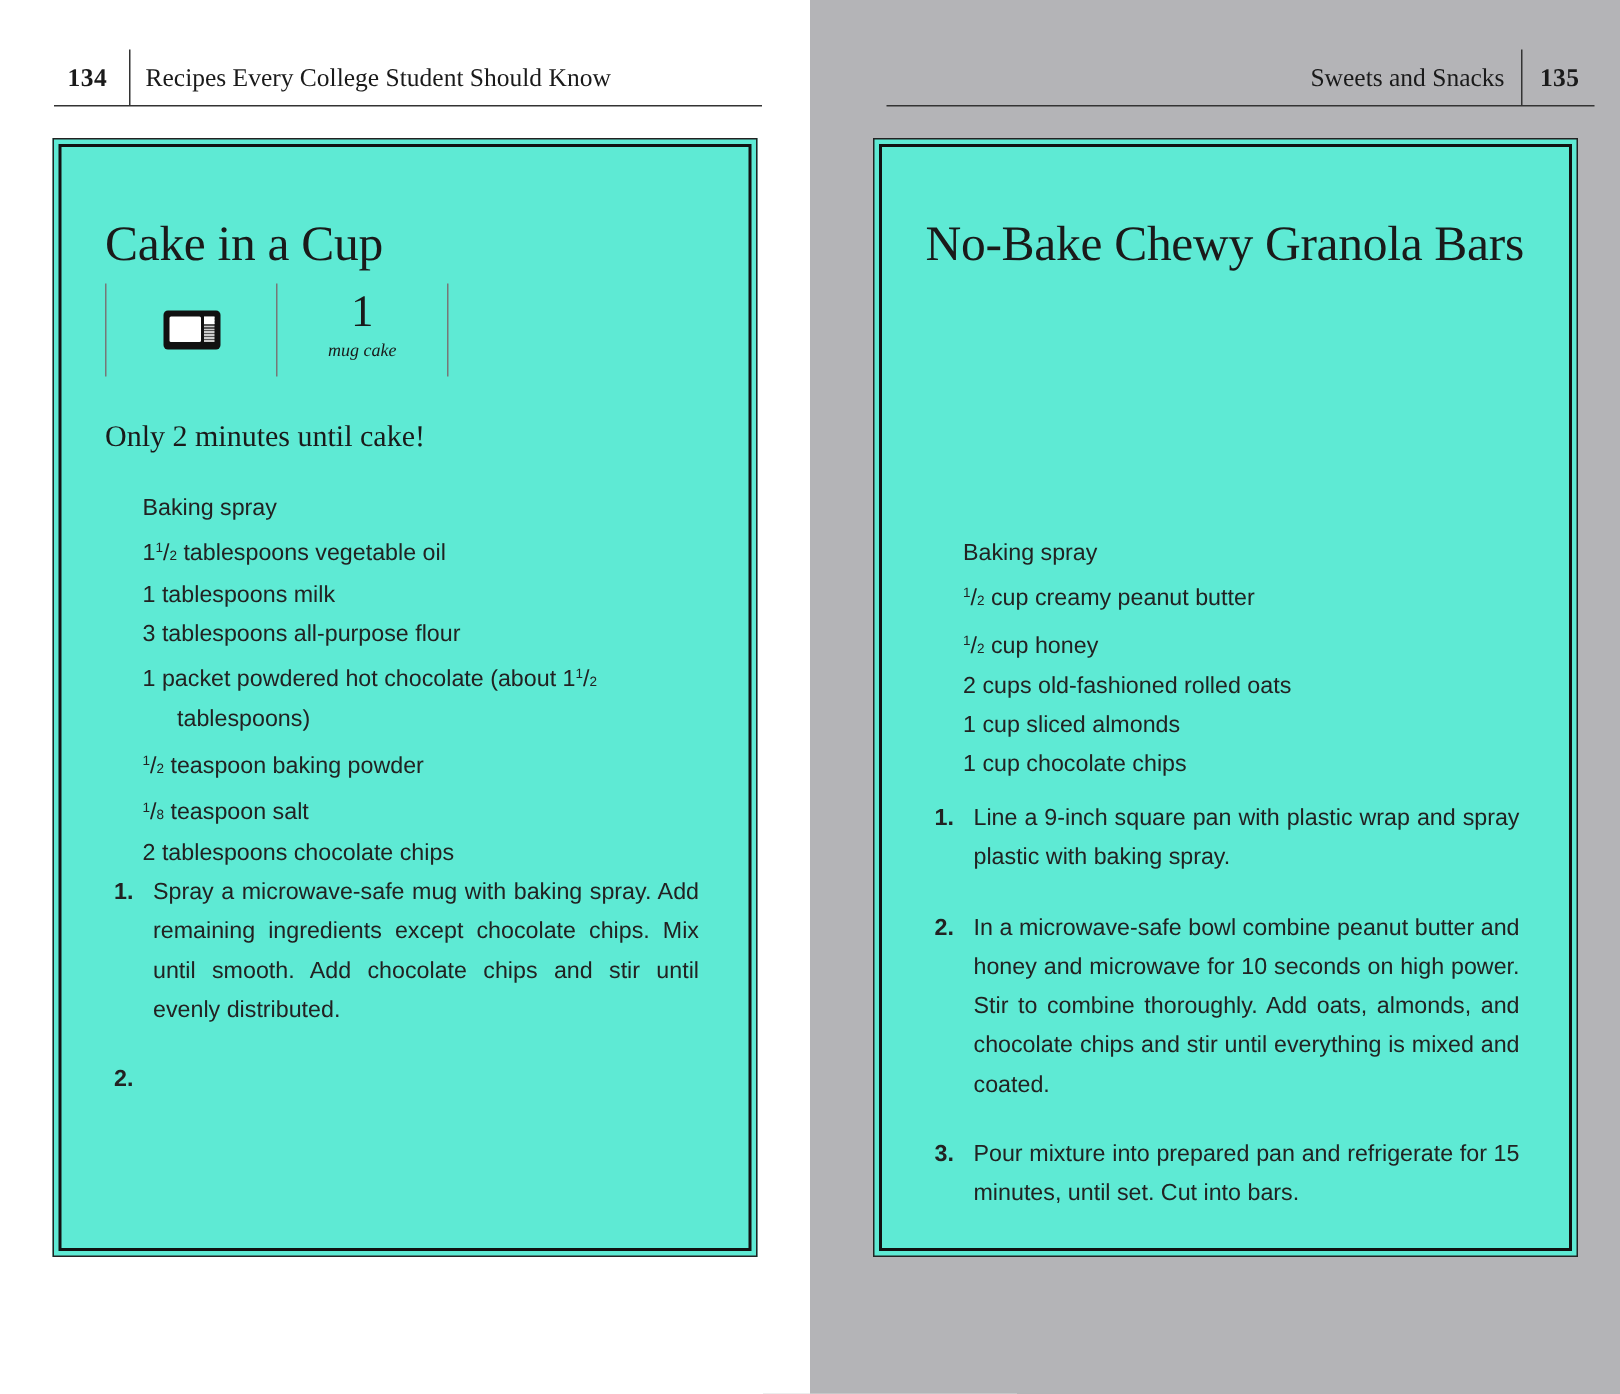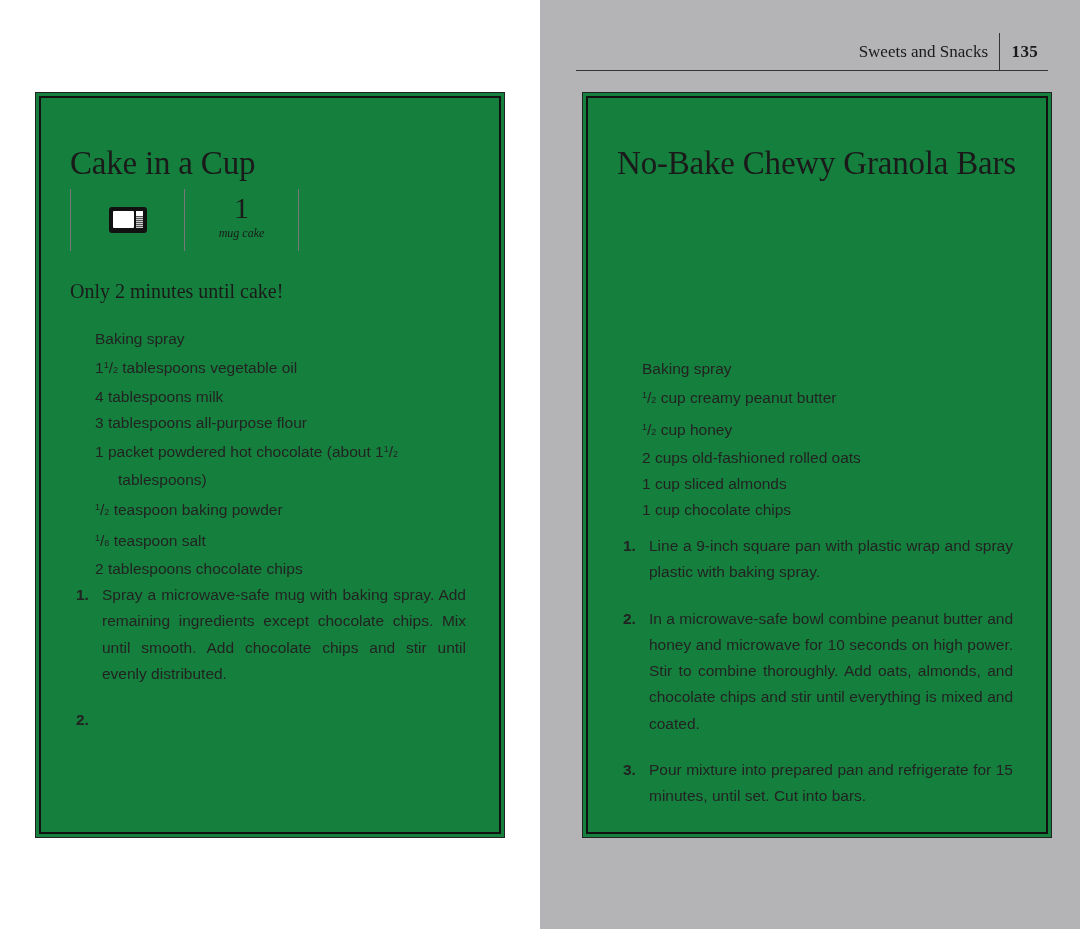--- a/index.html
+++ b/index.html
@@ -3,32 +3,32 @@
 <meta charset="utf-8">
 <style>
   html, body { margin:0; padding:0; }
   body { width:1080px; height:929px; position:relative; overflow:hidden; background:#ffffff; font-family:"Liberation Serif", serif; color:#1a1a1a; }
   .page { position:absolute; top:0; height:929px; }
   .page-left { left:0; width:540px; background:#ffffff; }
   .page-right { left:540px; width:540px; background:#b4b4b7; }
 
   .running-head { position:absolute; top:33px; height:37px; border-bottom:1.5px solid #333; }
   .page-left .running-head { left:36px; width:472px; }
-  .page-right .running-head { left:36px; width:472px; }
+  .page-right .running-head { left:51px; width:472px; }
   .rh-num { position:absolute; top:9px; font-size:17px; font-weight:bold; letter-spacing:0.3px; }
   .rh-title { position:absolute; top:9px; font-size:17px; font-weight:normal; }
   .rh-div { position:absolute; top:0; width:1px; height:37px; background:#333; }
   .page-left .rh-num { left:9px; }
   .page-left .rh-div { left:50px; }
   .page-left .rh-title { left:61px; }
   .page-right .rh-num { right:10px; }
   .page-right .rh-div { right:48px; }
   .page-right .rh-title { right:60px; }
 
-  .box { position:absolute; top:92px; width:470px; height:746px; border:1.5px solid #222; box-sizing:border-box; background:#15803d; }
+  .box { position:absolute; top:92px; width:470px; height:746px; border:1.5px solid #222; box-sizing:border-box; background:#5eead4; }
   .box-inner { position:absolute; left:3px; top:3px; right:3px; bottom:3px; border:2.5px solid #111; }
   .page-left .box { left:35px; }
   .page-right .box { left:42px; }
 
   .recipe-title { position:absolute; left:34px; top:52px; font-size:33px; font-weight:normal; letter-spacing:-0.2px; white-space:nowrap; }
   .meta { position:absolute; left:34px; top:96px; height:62px; display:flex; }
   .meta-cell { border-left:1px solid #777; height:62px; display:flex; align-items:center; justify-content:center; }
   .meta-cell.last { border-right:1px solid #777; }
   .meta-icons { width:113px; gap:8px; }
   .meta-yield { width:113px; flex-direction:column; }
@@ -55,20 +55,25 @@
   .microwave .panel-top { position:absolute; right:4px; top:4px; width:7px; height:5px; background:#fff; }
   .fridge { width:23px; height:45px; background:#111; border-radius:3px; }
   .fridge .line { position:absolute; left:0; right:0; top:14px; height:2px; background:#fff; }
   .fridge .h1 { position:absolute; right:5px; top:5px; width:2px; height:6px; background:#fff; }
   .fridge .h2 { position:absolute; right:5px; top:20px; width:2px; height:12px; background:#fff; }
 </style>
 </head>
 <body>
 
 <div class="page page-left">
+  <div class="running-head">
+    <span class="rh-num">134</span>
+    <span class="rh-div"></span>
+    <span class="rh-title">Recipes Every College Student Should Know</span>
+  </div>
 
   <div class="box">
     <div class="box-inner"></div>
     <h1 class="recipe-title" style="margin:0;">Cake in a Cup</h1>
     <div class="meta">
       <div class="meta-cell meta-icons">
         <span class="ico microwave">
           <span class="door"></span>
             <span class="panel"></span>
             <span class="panel-top"></span>
@@ -77,21 +82,21 @@
       <div class="meta-cell meta-yield last">
         <span class="yield-num">1</span>
         <span class="yield-unit">mug cake</span>
       </div>
     </div>
     <p class="intro" style="margin:0; top:185px;">Only 2 minutes until cake!</p>
 
     <div class="ingredients" style="top:233px;" id="ing-left">
         <div class="ing"><span>Baking spray</span></div>
         <div class="ing"><span>1</span><span><sup class="f">1</sup>/<sub class="f">2</sub></span><span> tablespoons vegetable oil</span></div>
-        <div class="ing"><span>4 tablespoons milk</span></div>
+        <div class="ing"><span>1 tablespoons milk</span></div>
         <div class="ing"><span>3 tablespoons all-purpose flour</span></div>
         <div class="ing"><span>1 packet powdered hot chocolate (about 1</span><span><sup class="f">1</sup>/<sub class="f">2</sub></span></div>
         <div class="ing wrap-indent">tablespoons)</div>
         <div class="ing"><span><sup class="f">1</sup>/<sub class="f">2</sub></span><span> teaspoon baking powder</span></div>
         <div class="ing"><span><sup class="f">1</sup>/<sub class="f">8</sub></span><span> teaspoon salt</span></div>
         <div class="ing"><span>2 tablespoons chocolate chips</span></div>
       </div>
     <div class="steps" style="top:489px;" id="steps-left">
         <div class="step"><span class="step-num">1.</span><span>Spray a microwave-safe mug with baking spray. Add remaining ingredients except chocolate chips. Mix until smooth. Add chocolate chips and stir until evenly distributed.</span></div>
         <div class="step"><span class="step-num">2.</span></div>

